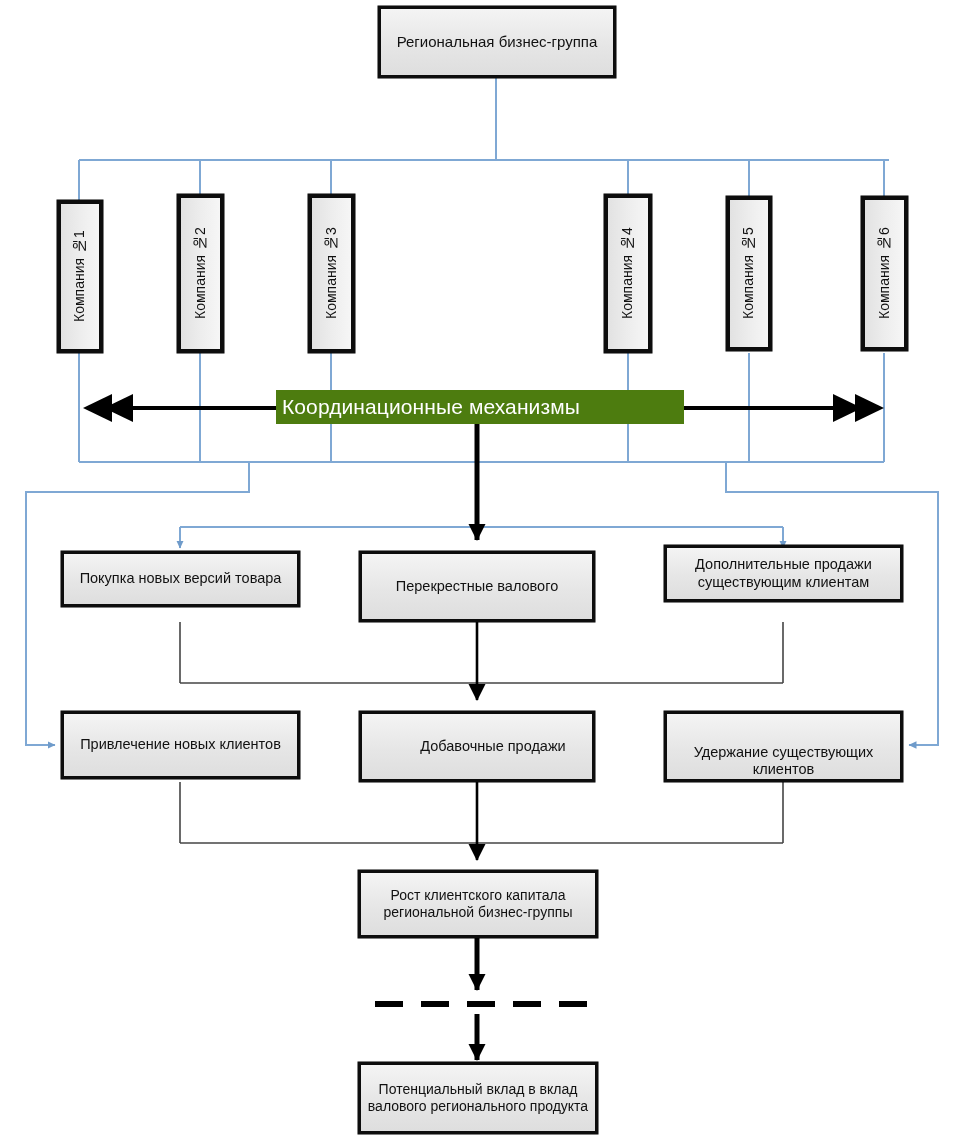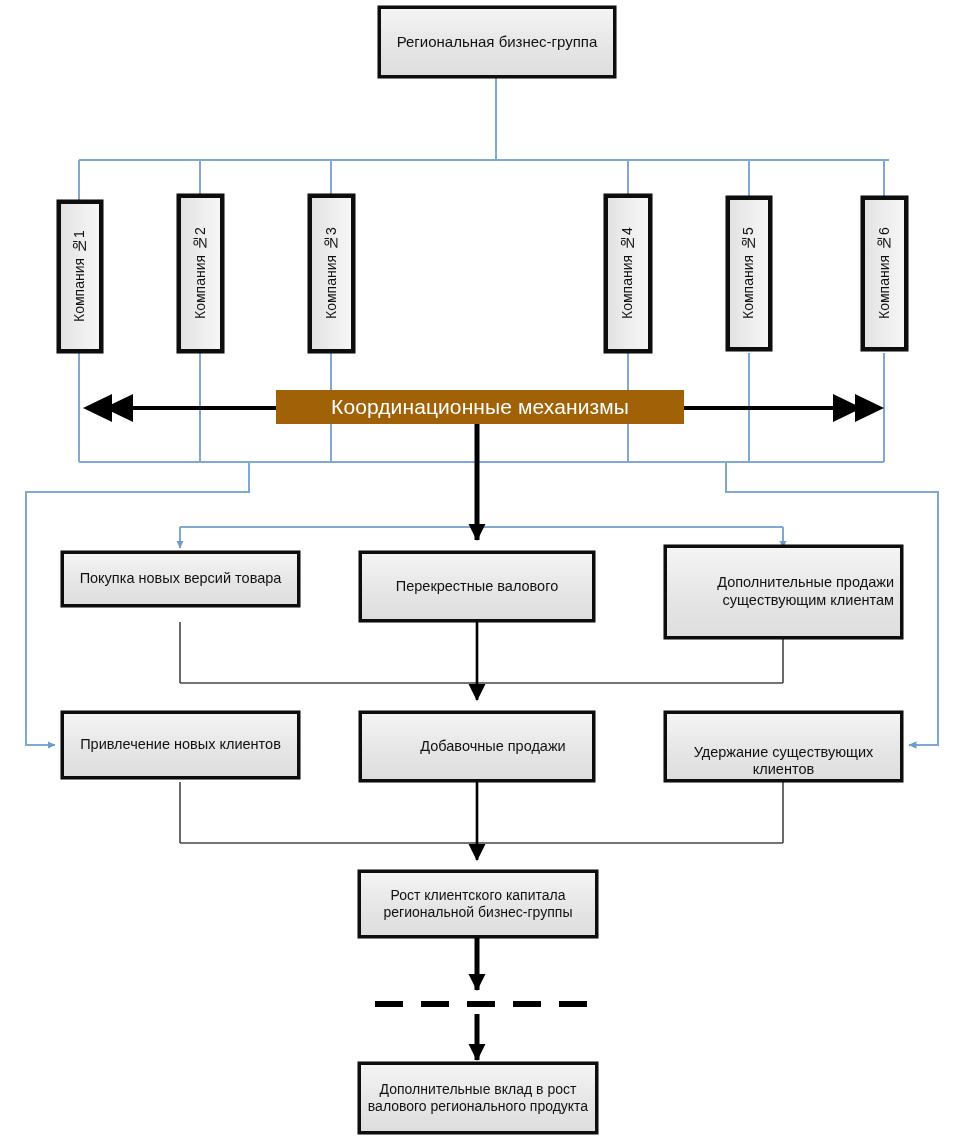--- a/index.html
+++ b/index.html
@@ -59,25 +59,24 @@
   }
   .node.flow {
     font-size: 14.5px;
     border-width: 3px;
   }
   .node.outcome {
     font-size: 14px;
   }
   .coord-bar {
     position: absolute;
-    background: #a16207;
+    background: #4d7c0f;
     color: #ffffff;
     display: flex;
     align-items: center;
-    justify-content: center;
     font-size: 21px;
     letter-spacing: 0.1px;
     white-space: nowrap;
   }
 </style>
 </head>
 <body>
 
 <div id="diagram-root">
 
@@ -188,35 +187,35 @@
   <div class="coord-bar" style="left:276px; top:390px; width:408px; height:34px;">
     <span class="node-label">Координационные механизмы</span>
   </div>
 
   <div class="node flow" style="left:61px; top:551px; width:239px; height:56px;">
     <span class="node-label">Покупка новых версий товара</span>
   </div>
   <div class="node flow" style="left:359px; top:551px; width:236px; height:71px;">
     <span class="node-label">Перекрестные валового</span>
   </div>
-  <div class="node flow" style="left:664px; top:545px; width:239px; height:94px;text-align:right;">
+  <div class="node flow" style="left:664px; top:545px; width:239px; height:57px;">
     <span class="node-label">Дополнительные продажи существующим клиентам</span>
   </div>
 
   <div class="node flow" style="left:61px; top:711px; width:239px; height:68px;">
     <span class="node-label">Привлечение новых клиентов</span>
   </div>
   <div class="node flow" style="left:359px; top:711px; width:236px; height:71px;padding-left:32px;">
     <span class="node-label">Добавочные продажи</span>
   </div>
   <div class="node flow" style="left:664px; top:711px; width:239px; height:71px;align-items:flex-end;">
     <span class="node-label">Удержание существующих клиентов</span>
   </div>
 
   <div class="node outcome" style="left:358px; top:870px; width:240px; height:68px;">
     <span class="node-label">Рост клиентского капитала региональной бизнес-группы</span>
   </div>
 
   <div class="node outcome" style="left:358px; top:1062px; width:240px; height:72px;">
-    <span class="node-label">Дополнительные вклад в рост валового регионального продукта</span>
+    <span class="node-label">Потенциальный вклад в вклад валового регионального продукта</span>
   </div>
 
 </div>
 
 </body></html>

